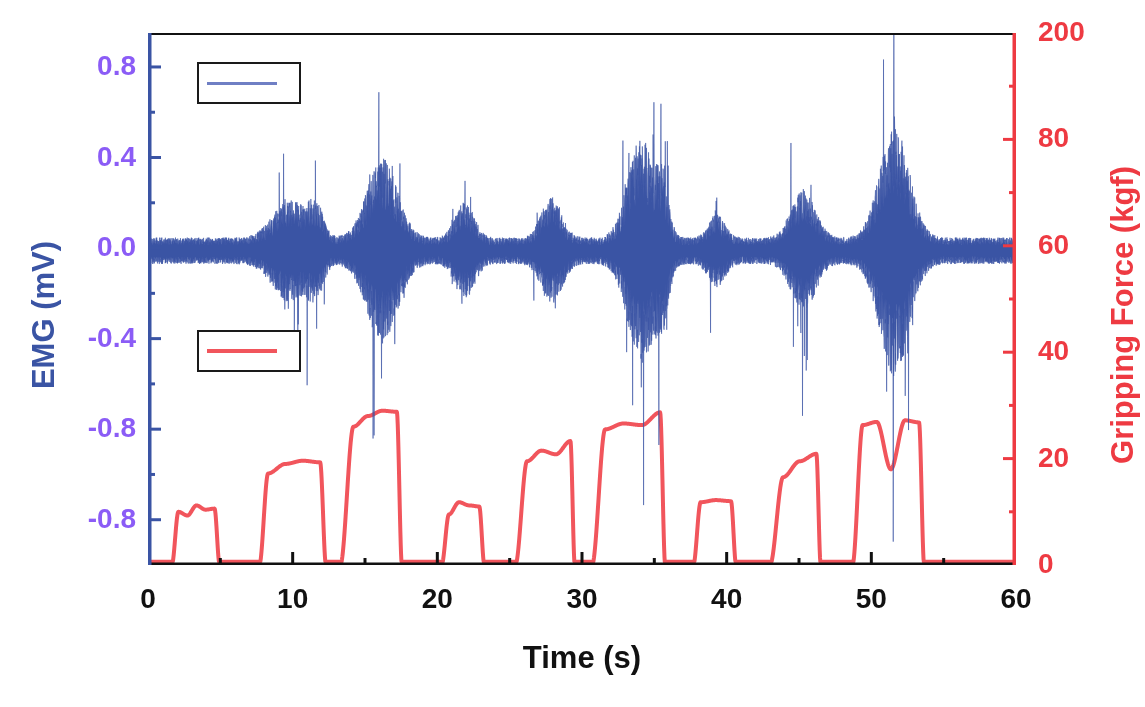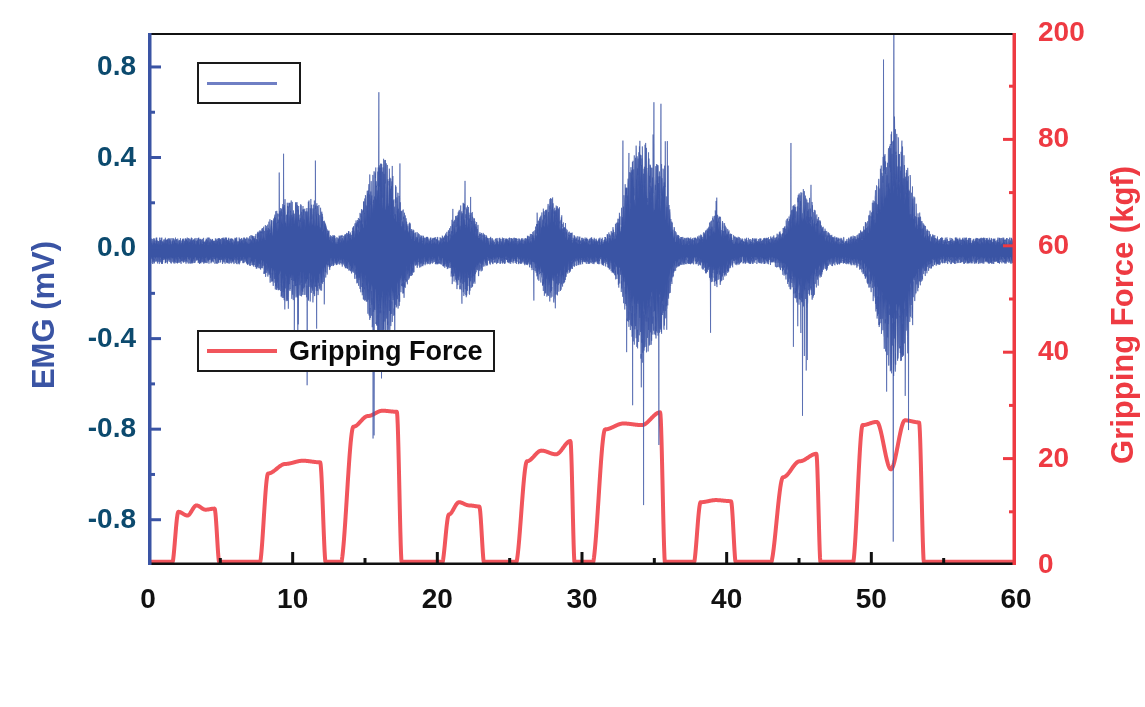--- a/index.html
+++ b/index.html
@@ -16,21 +16,21 @@
     left:963px;top:297px;width:320px;text-align:center;
     transform:rotate(-90deg);transform-origin:center center;
     font-size:31px;color:#ee3a42;
   }
   #xlabel{
     left:148px;top:640px;width:868px;text-align:center;
     font-size:31px;color:#111111;
   }
 
   .tick-label{position:absolute;font-weight:bold;font-size:28px;white-space:nowrap;}
-  .tick-left{color:#0c4a6e;text-align:right;}
+  .tick-left{color:#8b5cf6;text-align:right;}
   .tick-right{color:#ee3a42;text-align:left;}
   .tick-bottom{color:#111111;text-align:center;}
 
   #plot{position:absolute;left:148px;top:33px;width:868px;height:532px;}
   #plot svg{display:block;}
 
   .legend{
     position:absolute;background:#ffffff;border:2px solid #1a1a1a;
     display:flex;align-items:center;box-sizing:border-box;
   }
@@ -43,20 +43,21 @@
 </style>
 </head>
 <body>
 
 <div id="root">
 
   <div class="axis-title" id="ylabel-left">EMG (mV)</div>
 
   <div class="axis-title" id="ylabel-right">Gripping Force (kgf)</div>
 
+  <div class="axis-title" id="xlabel">Time (s)</div>
 
   <div id="ticks-left">
       <div class="tick-label tick-left" style="left: 40px; top: 49.9574px; width: 96px;">0.8</div>
       <div class="tick-label tick-left" style="left: 40px; top: 140.511px; width: 96px;">0.4</div>
       <div class="tick-label tick-left" style="left: 40px; top: 231.064px; width: 96px;">0.0</div>
       <div class="tick-label tick-left" style="left: 40px; top: 321.617px; width: 96px;">-0.4</div>
       <div class="tick-label tick-left" style="left: 40px; top: 412.17px; width: 96px;">-0.8</div>
       <div class="tick-label tick-left" style="left: 40px; top: 502.723px; width: 96px;">-0.8</div>
     </div>
   <div id="ticks-right">
@@ -125,16 +126,15 @@
     <line x1="866.5" y1="0" x2="866.5" y2="532" stroke="#ee3a42" stroke-width="4"></line>
   </svg>
     </div>
 
   <div class="legend" id="legend-emg">
     <span class="legend-swatch" id="swatch-emg"></span>
   </div>
 
   <div class="legend" id="legend-force">
     <span class="legend-swatch" id="swatch-force"></span>
-    <span class="legend-text">Gripping Force</span>
   </div>
 
 </div>
 
 </body></html>

